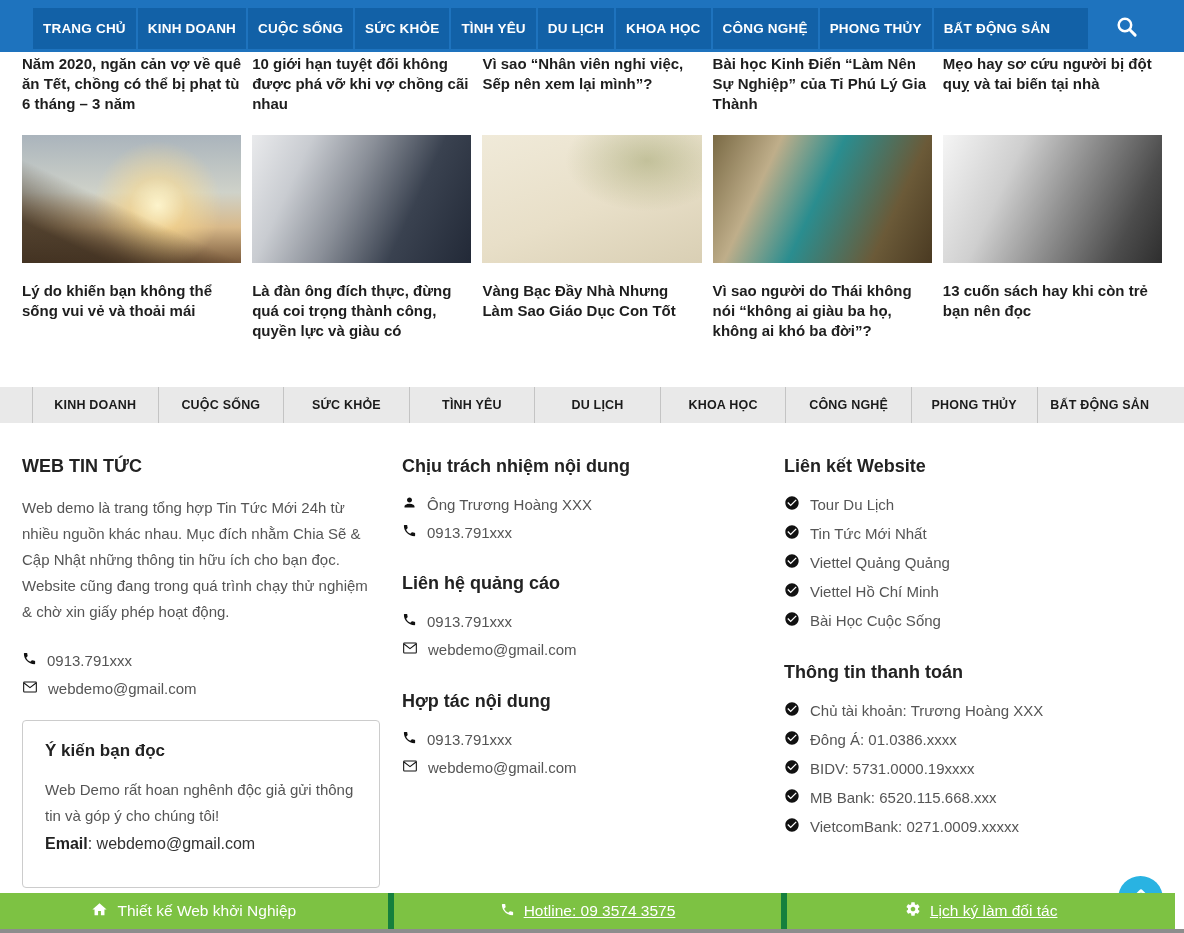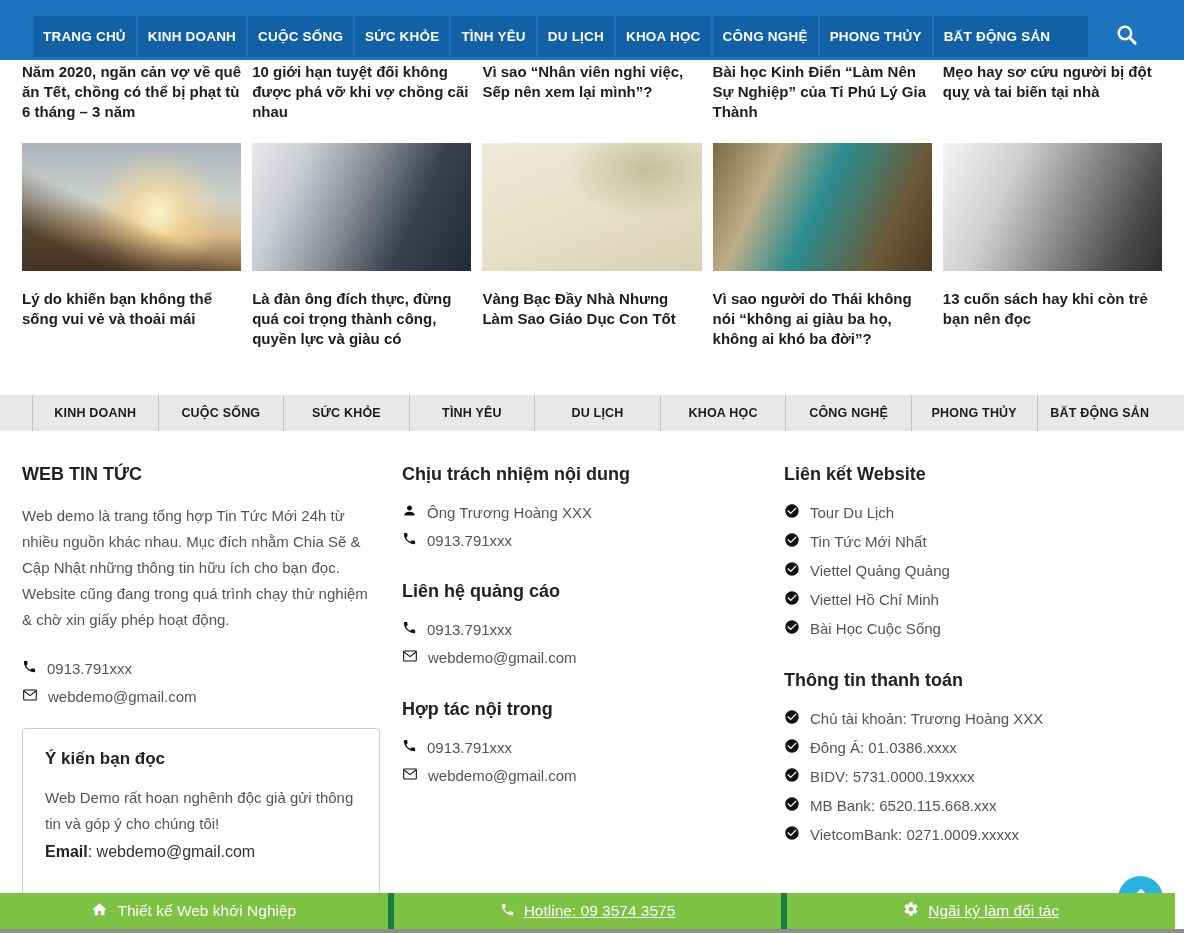--- a/index.html
+++ b/index.html
@@ -5,21 +5,21 @@
   * { box-sizing: border-box; }
   html,body { margin:0; padding:0; }
   body {
     width:1184px; height:933px; position:relative; overflow:hidden;
     background:#fff; font-family:"Liberation Sans","DejaVu Sans",sans-serif;
     -webkit-font-smoothing:antialiased;
   }
   .container { width:1140px; margin:0 auto; }
 
   
-  nav.main-nav { background:#1e73be; padding:16px 0 3px; }
+  nav.main-nav { background:#1e73be; padding:8px 0 3px; }
   .nav-inner { width:1140px; margin:0 auto; display:flex; align-items:stretch; padding-left:11px; }
   .nav-item {
     display:block; background:#1261a7; color:#fff; text-decoration:none;
     font-weight:bold; font-size:13.5px; letter-spacing:.2px; white-space:nowrap;
     padding:13px 10px; margin-right:2px;
   }
   .nav-item.grow { flex:1; }
   .nav-search {
     width:72px; display:flex; align-items:center; justify-content:center;
     cursor:pointer; background:transparent;
@@ -228,21 +228,21 @@
       <div class="frow">
         <span><svg viewBox="0 0 24 24" width="16" height="16" fill="none" stroke="#111" stroke-width="1.6">
               <rect x="2.5" y="4.5" width="19" height="15" rx="1"></rect>
               <path d="M3 6l9 7 9-7"></path>
             </svg></span>
         <span>webdemo@gmail.com</span>
       </div>
     </div>
 
     <div class="fgroup">
-      <h4 class="fheading">Hợp tác nội trong</h4>
+      <h4 class="fheading">Hợp tác nội dung</h4>
       <div class="frow">
         <span><svg viewBox="0 0 24 24" width="15" height="15" fill="#111">
               <path d="M6.62 10.79c1.44 2.83 3.76 5.14 6.59 6.59l2.2-2.21c.27-.27.67-.36 1.02-.24 1.12.37 2.33.57 3.57.57.55 0 1 .45 1 1V20c0 .55-.45 1-1 1-9.39 0-17-7.61-17-17 0-.55.45-1 1-1h3.5c.55 0 1 .45 1 1 0 1.25.2 2.45.57 3.57.11.35.03.74-.25 1.02l-2.2 2.2z"></path>
             </svg></span>
         <span>0913.791xxx</span>
       </div>
       <div class="frow">
         <span><svg viewBox="0 0 24 24" width="16" height="16" fill="none" stroke="#111" stroke-width="1.6">
               <rect x="2.5" y="4.5" width="19" height="15" rx="1"></rect>
               <path d="M3 6l9 7 9-7"></path>
@@ -333,21 +333,21 @@
   <a class="bb-item" href="#">
     <span><svg viewBox="0 0 24 24" width="15" height="15" fill="#fff">
           <path d="M6.62 10.79c1.44 2.83 3.76 5.14 6.59 6.59l2.2-2.21c.27-.27.67-.36 1.02-.24 1.12.37 2.33.57 3.57.57.55 0 1 .45 1 1V20c0 .55-.45 1-1 1-9.39 0-17-7.61-17-17 0-.55.45-1 1-1h3.5c.55 0 1 .45 1 1 0 1.25.2 2.45.57 3.57.11.35.03.74-.25 1.02l-2.2 2.2z"></path>
         </svg></span>
     <span>Hotline: 09 3574 3575</span>
   </a>
   <a class="bb-item" href="#">
     <span><svg viewBox="0 0 24 24" width="16" height="16" fill="#fff">
           <path d="M19.43 12.98c.04-.32.07-.64.07-.98s-.03-.66-.07-.98l2.11-1.65c.19-.15.24-.42.12-.64l-2-3.46c-.12-.22-.39-.3-.61-.22l-2.49 1c-.52-.4-1.08-.73-1.69-.98l-.38-2.65C14.46 2.18 14.25 2 14 2h-4c-.25 0-.46.18-.49.42l-.38 2.65c-.61.25-1.17.59-1.69.98l-2.49-1c-.23-.09-.49 0-.61.22l-2 3.46c-.13.22-.07.49.12.64l2.11 1.65c-.04.32-.07.65-.07.98s.03.66.07.98l-2.11 1.65c-.19.15-.24.42-.12.64l2 3.46c.12.22.39.3.61.22l2.49-1c.52.4 1.08.73 1.69.98l.38 2.65c.03.24.24.42.49.42h4c.25 0 .46-.18.49-.42l.38-2.65c.61-.25 1.17-.59 1.69-.98l2.49 1c.23.09.49 0 .61-.22l2-3.46c.12-.22.07-.49-.12-.64l-2.11-1.65zM12 15.5c-1.93 0-3.5-1.57-3.5-3.5s1.57-3.5 3.5-3.5 3.5 1.57 3.5 3.5-1.57 3.5-3.5 3.5z"></path>
         </svg></span>
-    <span>Ngãi ký làm đối tác</span>
+    <span>Lịch ký làm đối tác</span>
   </a>
 </div>
 <div class="bottom-strip"></div>
 
 <a class="back-top" href="#">
   <span><svg viewBox="0 0 24 24" width="20" height="20" fill="none" stroke="#fff" stroke-width="3" stroke-linecap="round" stroke-linejoin="round">
         <polyline points="6 15 12 9 18 15"></polyline>
       </svg></span>
 </a>
 

